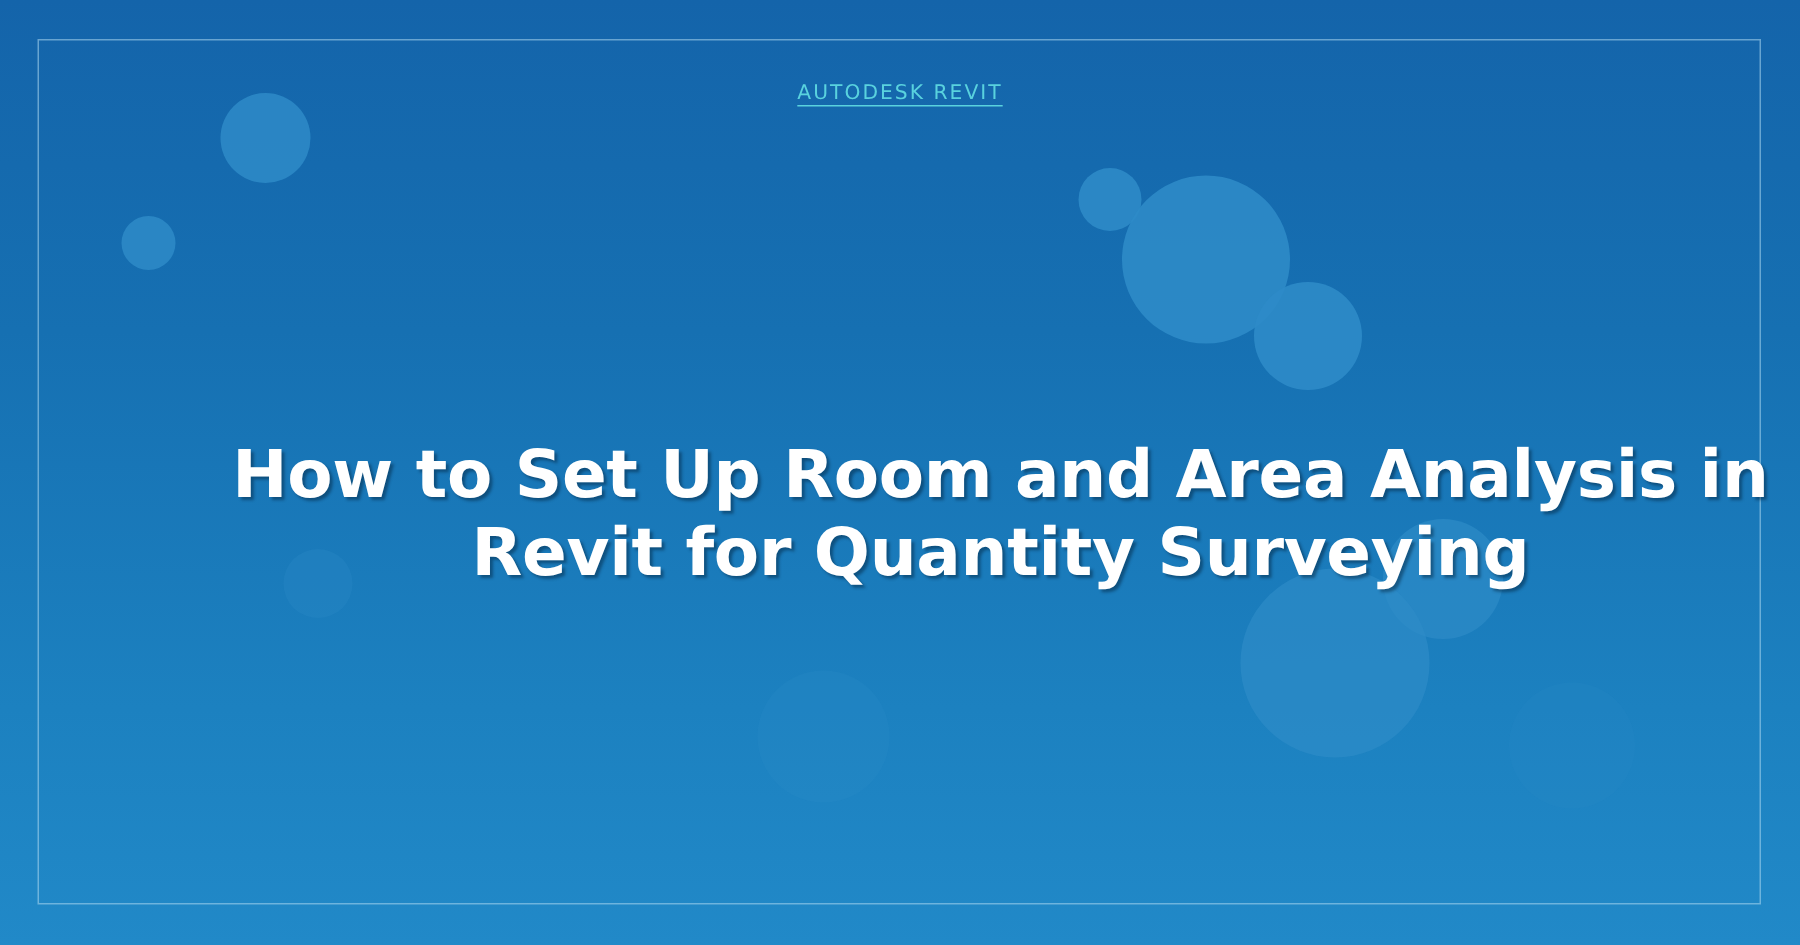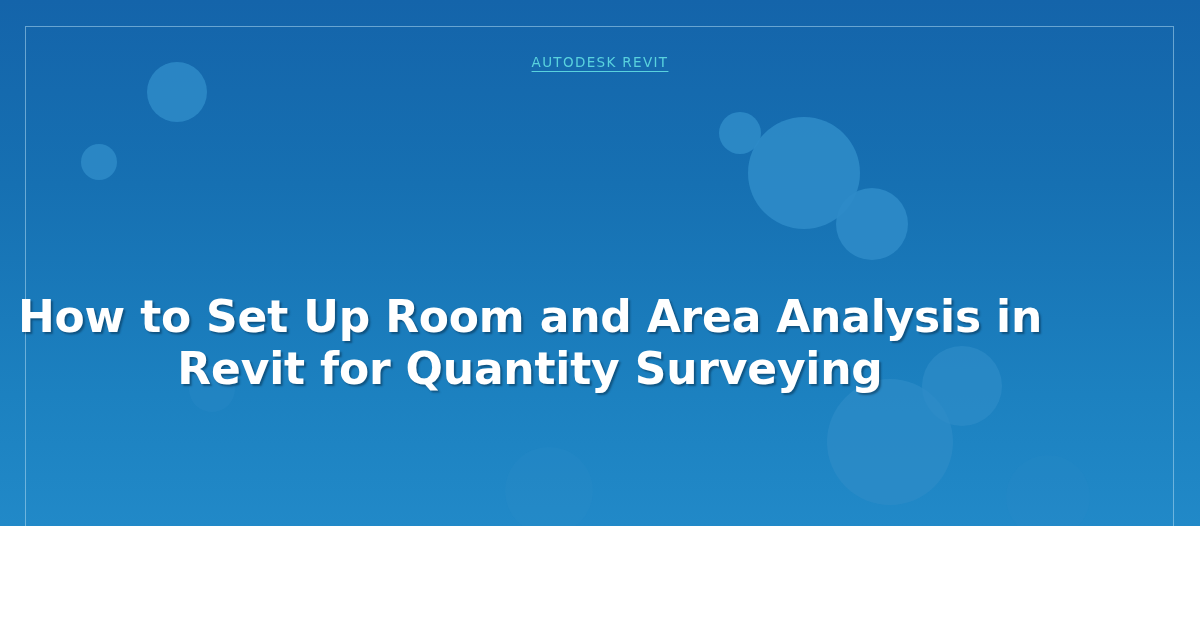--- a/index.html
+++ b/index.html
@@ -9,21 +9,21 @@
   body {
     width: 1200px;
     height: 630px;
     overflow: hidden;
     font-family: "DejaVu Sans", "Liberation Sans", sans-serif;
   }
 
   #card {
     position: relative;
     width: 1200px;
-    height: 526px;
+    height: 630px;
     background: linear-gradient(180deg, #1464AA 0%, #1670B2 35%, #1C81C0 75%, #2189C8 100%);
     overflow: hidden;
   }
 
   
   #decor {
     position: absolute;
     inset: 0;
     pointer-events: none;
   }
@@ -66,21 +66,21 @@
     text-decoration-thickness: 1px;
     white-space: nowrap;
   }
 
   #title-wrap {
     position: absolute;
     left: 0;
     right: 3px;
     top: 262px;
     display: flex;
-    justify-content: flex-start;
+    justify-content: flex-end;
   }
   #title {
     width: 1060px;
     text-align: center;
     font-size: 44px;
     line-height: 1.16;
     font-weight: bold;
     color: #FFFFFF;
     text-shadow: 2px 2px 2px rgba(0, 30, 55, 0.45);
     letter-spacing: -0.2px;

